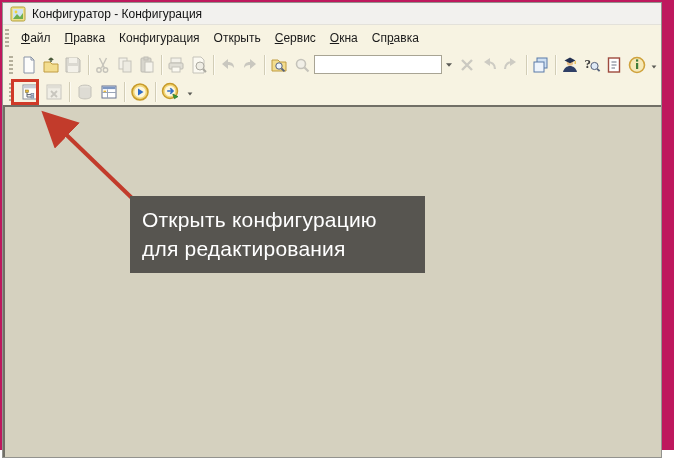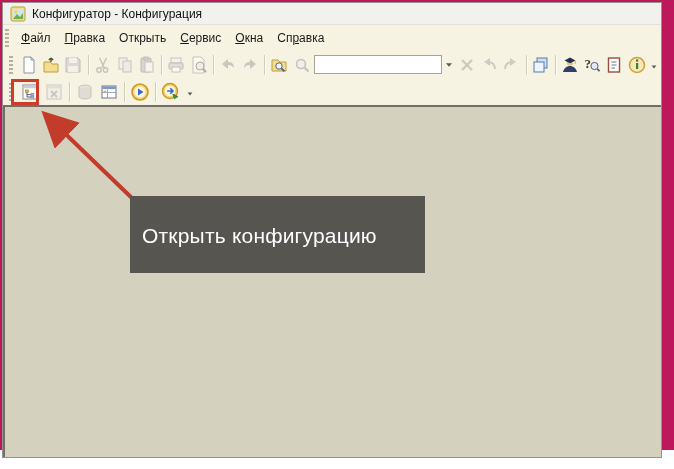--- a/index.html
+++ b/index.html
@@ -59,21 +59,21 @@
   }
 
   
   .highlight-box {
     position:absolute; left:11px; top:79px; width:28px; height:26px;
     border:3px solid #d03a28; pointer-events:none;
   }
   .arrow-svg { position:absolute; left:0; top:0; width:674px; height:469px; pointer-events:none; }
   .callout {
     position:absolute; left:130px; top:196px; width:295px; height:77px;
-    padding:25px 12px; color:#fff; font-size:21px; line-height:29px;
+    padding:9px 12px; color:#fff; font-size:21px; line-height:29px;
     letter-spacing:.2px;
   }
 </style>
 </head>
 <body>
 
 <div class="stage">
   <div class="window">
 
     <div class="titlebar">
@@ -86,20 +86,21 @@
         </svg>
       </span>
       <span class="title">Конфигуратор - Конфигурация</span>
     </div>
 
     <div class="menubar">
       <span class="grip"></span>
       <nav id="menu-items" style="display:flex;">
           <span class="menu-item"><span class="ul">Ф</span>айл</span>
           <span class="menu-item"><span class="ul">П</span>равка</span>
+          <span class="menu-item">Конфигурация</span>
           <span class="menu-item">Открыть</span>
           <span class="menu-item"><span class="ul">С</span>ервис</span>
           <span class="menu-item"><span class="ul">О</span>кна</span>
           <span class="menu-item">Сп<span class="ul">р</span>авка</span>
         </nav>
     </div>
 
     <div class="toolbar" id="toolbar-standard">
         <span class="grip"></span>
         <button class="tbtn">
@@ -372,14 +373,15 @@
     <defs>
       <marker id="ah" markerWidth="9" markerHeight="9" refX="6" refY="4.5" orient="auto">
         <path d="M0 0L9 4.5L0 9z" class="arrow-fill" fill="#c23b2b"></path>
       </marker>
     </defs>
     <line x1="135" y1="201" x2="50" y2="119" stroke-width="4" marker-end="url(#ah)" class="arrow-stroke" stroke="#c23b2b"></line>
   </svg>
 
   <div class="callout" id="callout" style="background: rgb(87, 85, 80); color: rgb(255, 255, 255);">
     <div>Открыть конфигурацию</div>
+    <div>для редактирования</div>
   </div>
 </div>
 
 </body></html>

